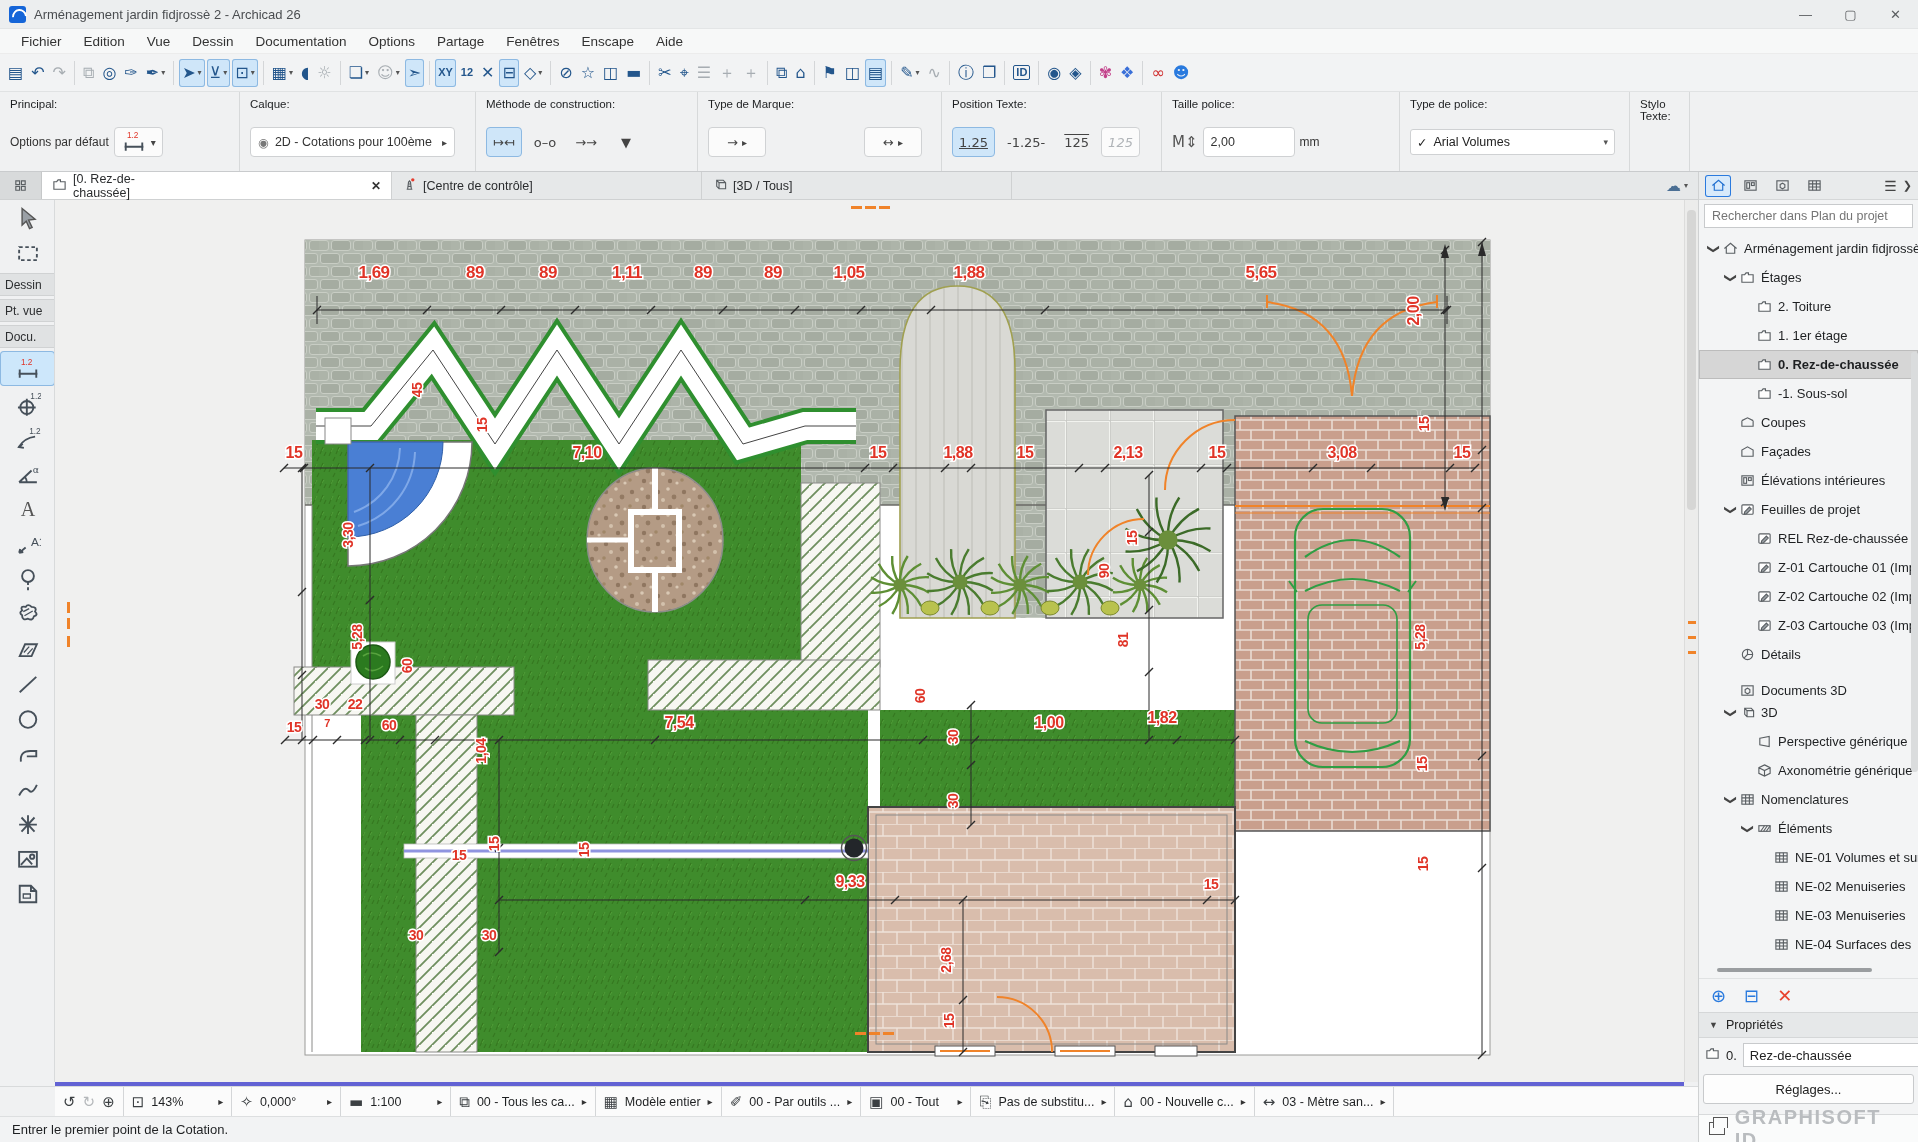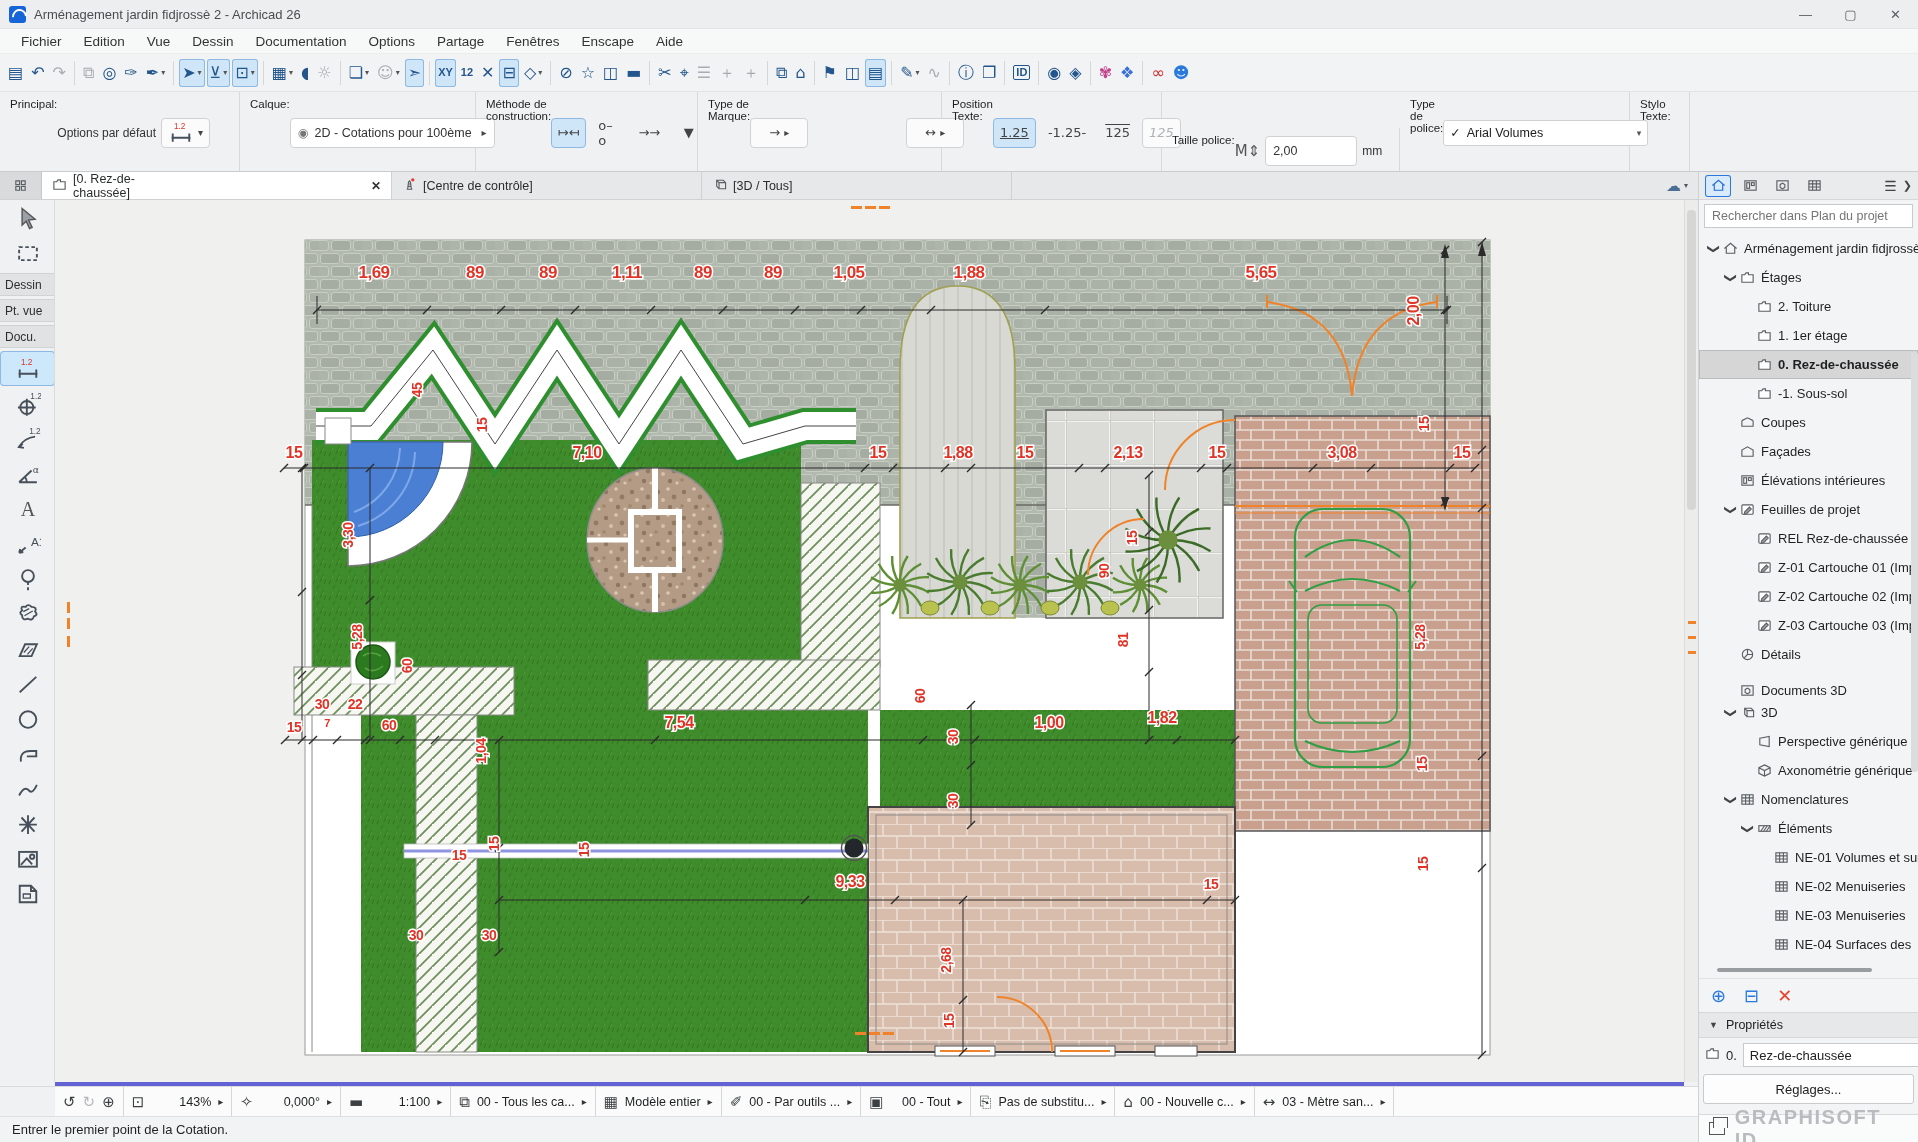--- a/index.html
+++ b/index.html
@@ -24,21 +24,21 @@
   .tbtn{display:flex;align-items:center;height:28px;padding:0 3px;margin:0 1px;border-radius:3px;color:#23568c;font-family:"DejaVu Sans",sans-serif;font-size:16px;line-height:1;}
   .tbtn .g2{font-size:16px;}
   .tbtn.active{background:#cfe6f9;box-shadow:inset 0 0 0 1px #8db9e2;}
   .tbtn.gray{color:#a7adb2;}
   .tbtn.idbox .g2{font-size:11px;font-weight:bold;border:1.5px solid #23568c;padding:1px 2px;border-radius:2px;font-family:"Liberation Sans",sans-serif;}
   .tbtn .caret{font-size:8px;color:#555;margin-left:2px;}
   .tsep{width:1px;height:24px;background:#d4d6d8;margin:0 4px;}
 
   
   .infobar{position:absolute;left:0;top:92px;width:100%;height:80px;background:#f0f1f2;display:flex;border-bottom:1px solid #c9cbcd;}
-  .ib-sec{flex:0 0 auto;border-right:1px solid #d7d9da;padding:6px 8px 4px 10px;display:flex;flex-direction:row;}
+  .ib-sec{flex:0 0 auto;border-right:1px solid #d7d9da;padding:6px 8px 4px 10px;display:flex;flex-direction:column;}
   .ib-label{font-size:11.5px;color:#1d1f21;margin-bottom:7px;}
   .ib-controls{display:flex;align-items:center;gap:5px;flex:1;}
   .ib-text{font-size:12px;color:#333;}
   .ib-btn{display:flex;align-items:center;justify-content:center;min-width:34px;height:30px;background:#fbfbfb;border:1px solid #d0d2d4;border-radius:4px;font-size:13px;color:#444;padding:0 6px;font-family:"DejaVu Sans",sans-serif;}
   .ib-btn.flat{background:transparent;border-color:transparent;}
   .ib-btn.active{background:#cfe6f9;border-color:#8db9e2;}
   .ib-btn.graytxt{color:#b0b4b8;font-style:italic;}
   .ib-btn.ol{text-decoration:overline;}
   .ib-btn.ul{text-decoration:underline;}
   .ib-field{display:flex;align-items:center;background:#fff;border:1px solid #cfd1d3;border-radius:4px;height:30px;padding:0 7px;font-size:12.5px;color:#333;gap:6px;}
@@ -97,21 +97,21 @@
   .nav-footer{margin-top:auto;height:28px;background:#fafbfb;border-top:1px solid #d8dadb;display:flex;align-items:center;gap:10px;padding:0 10px;}
   .nav-footer .gsid{color:#b9bcbf;font-size:20px;letter-spacing:1.5px;font-weight:bold;}
   .winstack{width:16px;height:13px;border:1.8px solid #555;position:relative;}
   .winstack::after{content:"";position:absolute;left:3px;top:-6px;width:13px;height:10px;border:1.8px solid #555;border-bottom:0;background:#fafbfb;}
 
   
   .controlbar{position:absolute;left:55px;top:1086px;width:1643px;height:30px;background:#fbfbfb;border-top:1px solid #d8dadb;display:flex;align-items:stretch;font-size:12.5px;overflow:hidden;}
   .cseg{display:flex;align-items:center;border-right:1px solid #d4d6d8;padding:0 8px;gap:7px;white-space:nowrap;}
   .cseg .cicon{font-family:"DejaVu Sans",sans-serif;font-size:15px;color:#3c4043;}
   .cseg .cicon.gray{color:#b5b8bb;}
-  .cseg .cval{color:#1e2022;min-width:60px;text-align:right;}
+  .cseg .cval{color:#1e2022;min-width:60px;text-align:left;}
   .cseg .carr{font-size:10px;color:#333;}
   .statusbar{position:absolute;left:0;top:1116px;width:1698px;height:26px;background:#f2f3f4;border-top:1px solid #dddfe0;display:flex;align-items:center;padding-left:12px;font-size:13px;color:#1e2022;}
   .corner{position:absolute;left:0;top:1086px;width:55px;height:30px;background:#f0f1f2;border-top:1px solid #d8dadb;}
 </style>
 </head>
 <body>
 
 <div class="window">
 
   <div class="titlebar">
@@ -345,21 +345,21 @@
       </div>
       <div class="ib-sec" style="width: 220px;">
         <div class="ib-label">Position Texte:</div>
         <div class="ib-controls">
           <div class="ib-btn active ul">1.25</div>
           <div class="ib-btn flat">-1.25-</div>
           <div class="ib-btn flat ol">125</div>
           <div class="ib-btn graytxt">125</div>
         </div>
       </div>
-      <div class="ib-sec" style="width: 238px; margin-top: 36px;">
+      <div class="ib-sec" style="width: 238px;">
         <div class="ib-label">Taille police:</div>
         <div class="ib-controls">
           <span class="ib-icon">M⇕</span>
           <div class="ib-field" style="width: 92px;">
             <span style="flex: 1 1 0%;">2,00</span>
           </div>
           <span class="ib-text">mm</span>
         </div>
       </div>
       <div class="ib-sec" style="width: 230px;">

